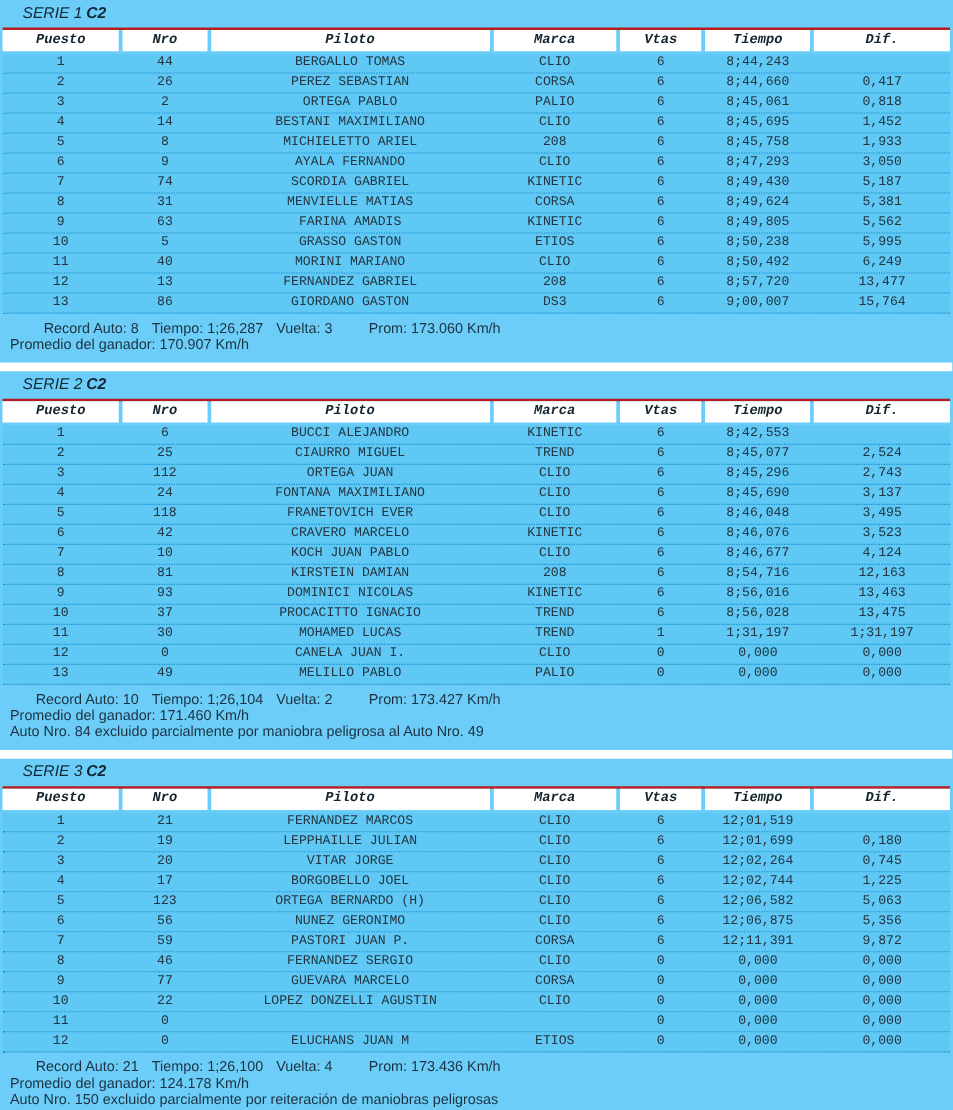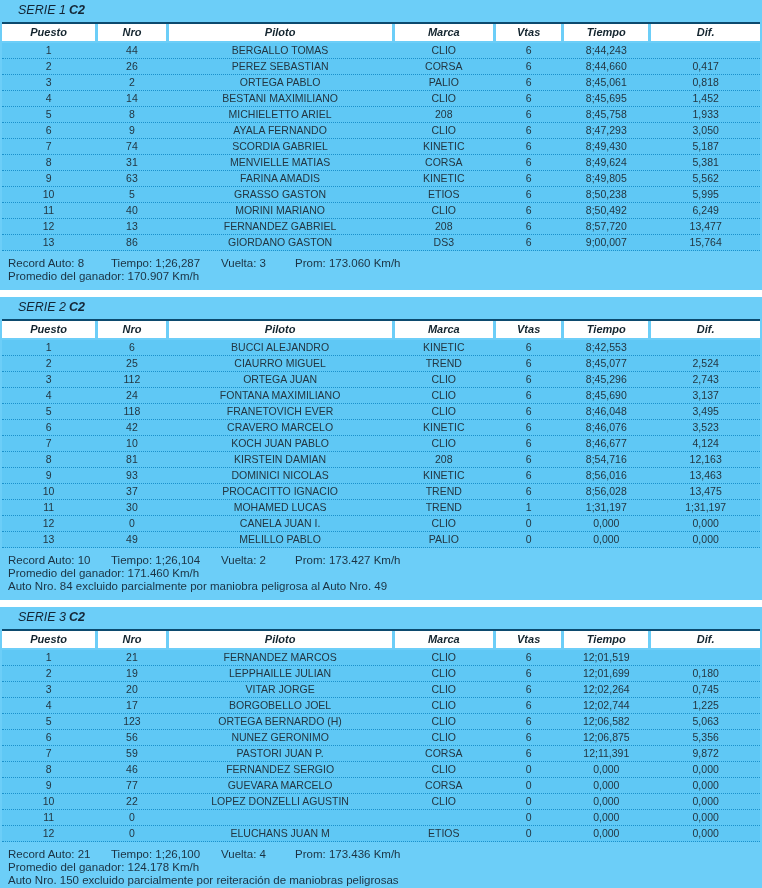--- a/index.html
+++ b/index.html
@@ -9,21 +9,21 @@
     font-family:"Liberation Sans",sans-serif;
     color:#233642;
     -webkit-font-smoothing:antialiased;
   }
   .serie-title{
     height:19px;padding:3px 0 0 18px;
     font-style:italic;font-size:12.5px;color:#132535;
     white-space:nowrap;
   }
   .t-suf{font-weight:bold;margin-left:3px;}
-  .rtable{margin:0 2px;border-top:2px solid #0c4a6e;}
+  .rtable{margin:0 2px;border-top:2px solid #b91c1c;font-family:Liberation Mono, monospace;}
   .thead,.trow{
     display:grid;
     grid-template-columns:12.3% 8.9% 29.4% 13% 8.6% 11.1% 1fr;
     column-gap:3px;
   }
   .thead .hc{
     background:#ffffff;
     font-weight:bold;font-style:italic;font-size:11px;
     text-align:center;height:17px;line-height:17px;
     color:#14252f;
@@ -32,22 +32,22 @@
   .trow{
     height:15px;line-height:15px;
     font-size:10.5px;text-align:center;
     background:#5fc8f5;
     border-bottom:1px dotted #1b91cc;
     color:#233642;
   }
   .tc{overflow:hidden;white-space:nowrap;}
   .sfooter{padding:6px 0 0 8px;font-size:11.5px;line-height:13px;color:#1b3242;}
   .fseg{display:inline-block;white-space:nowrap;}
-  .fseg-record{width:103px;}
-  .fseg-tiempo{width:110px;}
+  .fseg-record{width:103px;text-align:right;}
+  .fseg-tiempo{width:110px;text-align:center;}
   .fseg-vuelta{width:74px;}
   .fline3:empty{display:none;}
   .band{height:7px;background:#ffffff;margin-top:7px;}
 </style>
 </head>
 <body>
 
 <div id="app">
   <section class="serie">
     <div class="serie-title">

